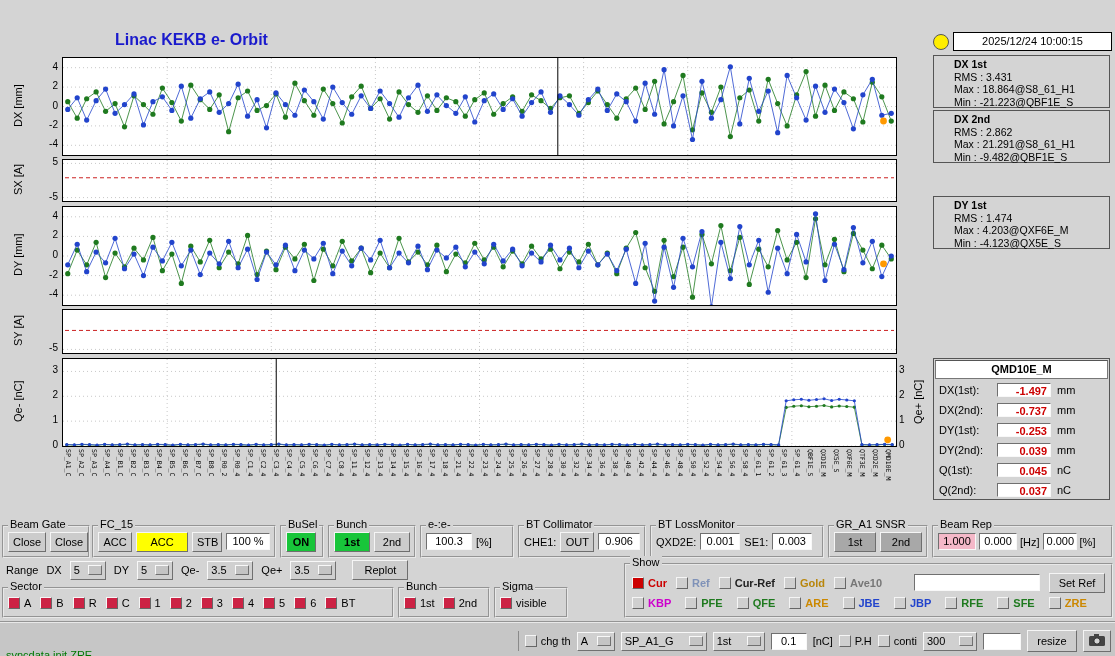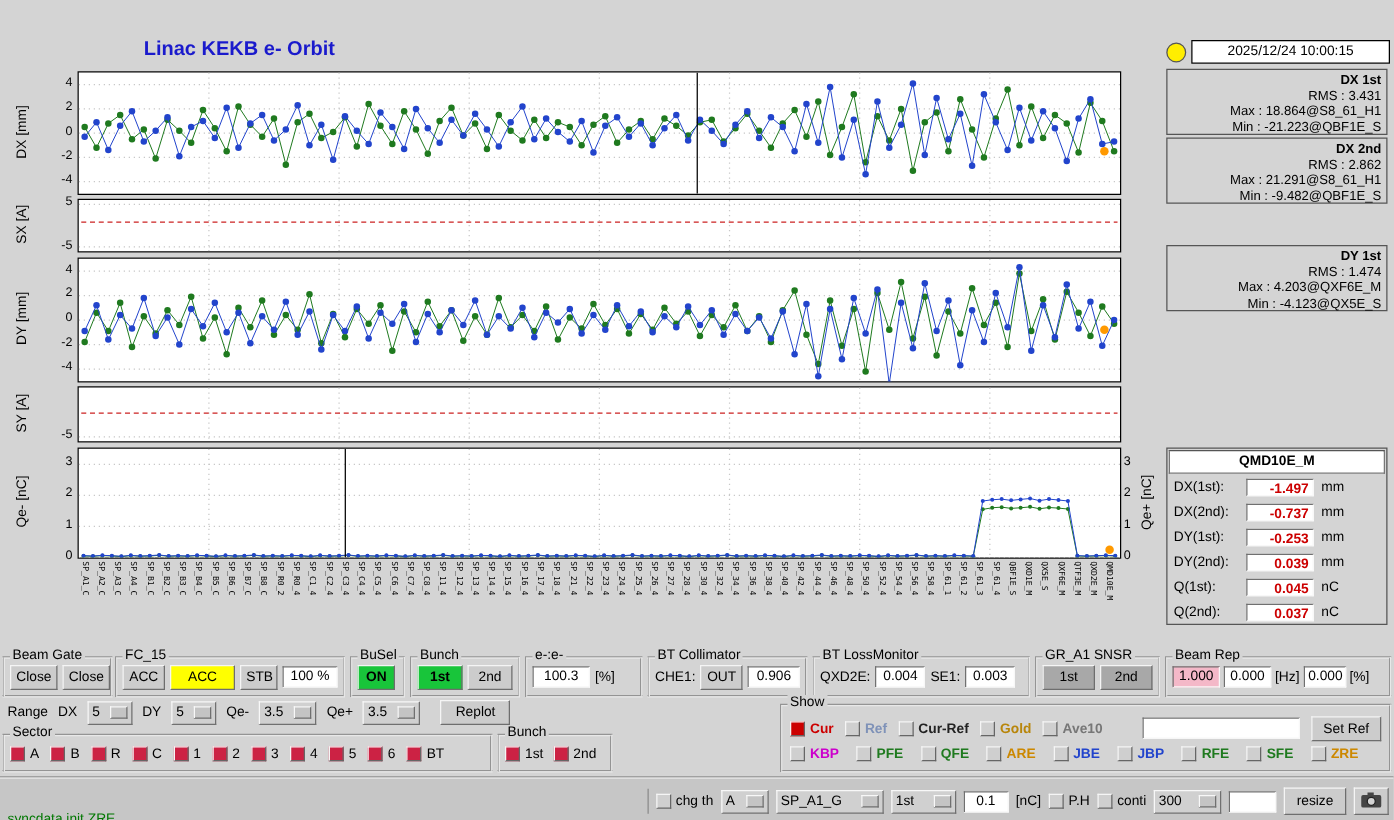--- a/index.html
+++ b/index.html
@@ -18,21 +18,21 @@
   .tick-label-r{position:absolute;width:20px;text-align:left;font-size:10px;}
   .xlabels{position:absolute;left:62px;top:449px;width:833px;height:62px;overflow:hidden;}
   .xlab{position:absolute;top:0;height:62px;writing-mode:vertical-rl;
         font-family:"DejaVu Sans Mono",monospace;font-size:6.5px;white-space:nowrap;color:#000;}
 
   .led{position:absolute;left:933px;top:34px;width:14px;height:14px;border-radius:50%;
        background:#ffee00;border:1px solid #555;}
   .ts-box{position:absolute;left:953px;top:32px;width:157px;height:17px;background:#fff;
           border:1px solid #000;text-align:center;line-height:17px;font-size:11px;}
   .stat-box{position:absolute;left:933px;width:177px;height:53px;border:1px solid #555;
-            background:#d4d4d4;padding:2px 4px;box-sizing:border-box;line-height:12.5px;font-size:10.5px;text-align:right;}
+            background:#d4d4d4;padding:2px 20px;box-sizing:border-box;line-height:12.5px;font-size:10.5px;}
   .sb-name{font-weight:bold;}
   .qmd-box{position:absolute;left:933px;top:358px;width:177px;height:142px;border:1px solid #555;
            background:#d4d4d4;box-sizing:border-box;}
   .qmd-title{height:17px;background:#fff;border:1px solid #777;border-top-color:#555;margin:1px;
              text-align:center;font-weight:bold;line-height:17px;}
   .qmd-row{display:flex;align-items:center;height:20px;padding:0 5px;}
   .qmd-label{width:58px;}
   .qmd-val{width:54px;height:14px;background:#fff;border:1px solid;border-color:#707070 #f8f8f8 #f8f8f8 #707070;
            color:#cc0000;font-weight:bold;text-align:right;padding:0 3px;line-height:14px;box-sizing:border-box;}
   .qmd-unit{margin-left:6px;}
@@ -240,21 +240,21 @@
     <div class="group-box">
       <span class="lab">CHE1:</span>
       <div class="btn" style="width:34px">OUT</div>
       <div class="field" style="width:42px">0.906</div>
     </div>
   </div>
   <div class="group" style="left:650px;width:174px;top:516px">
     <span class="group-label">BT LossMonitor</span>
     <div class="group-box">
       <span class="lab">QXD2E:</span>
-      <div class="field" style="width:40px">0.004</div>
+      <div class="field" style="width:40px">0.001</div>
       <span class="lab">SE1:</span>
       <div class="field" style="width:40px">0.003</div>
     </div>
   </div>
   <div class="group" style="left:828px;width:100px;top:516px">
     <span class="group-label">GR_A1 SNSR</span>
     <div class="group-box">
       <div class="btn btn-dark" style="width:42px">1st</div>
       <div class="btn btn-dark" style="width:42px">2nd</div>
     </div>
@@ -347,20 +347,29 @@
   <div class="group" style="left:398px;width:92px;top:578px;height:40px">
     <span class="group-label">Bunch</span>
     <div class="group-box" id="bunchsel-items" style="gap:8px">
         <div class="chk-item">
           <span class="chk on"></span>
           <span>1st</span>
         </div>
         <div class="chk-item">
           <span class="chk on"></span>
           <span>2nd</span>
+        </div>
+      </div>
+  </div>
+  <div class="group" style="left:494px;width:74px;top:578px;height:40px">
+    <span class="group-label">Sigma</span>
+    <div class="group-box" id="sigma-items">
+        <div class="chk-item">
+          <span class="chk on"></span>
+          <span>visible</span>
         </div>
       </div>
   </div>
 
   <div class="group" style="left:624px;width:489px;top:554px;height:64px">
     <span class="group-label">Show</span>
     <div class="group-box" style="flex-direction:column;align-items:stretch;justify-content:center;gap:4px;padding:2px 6px">
       <div style="display:flex;align-items:center;gap:9px" id="show-row1">
         <div class="chk-item">
             <span class="chk on" style="background: rgb(204, 0, 0);"></span>

